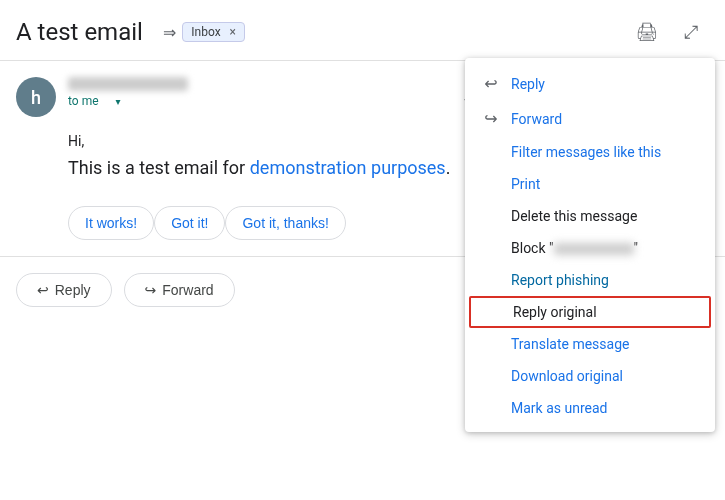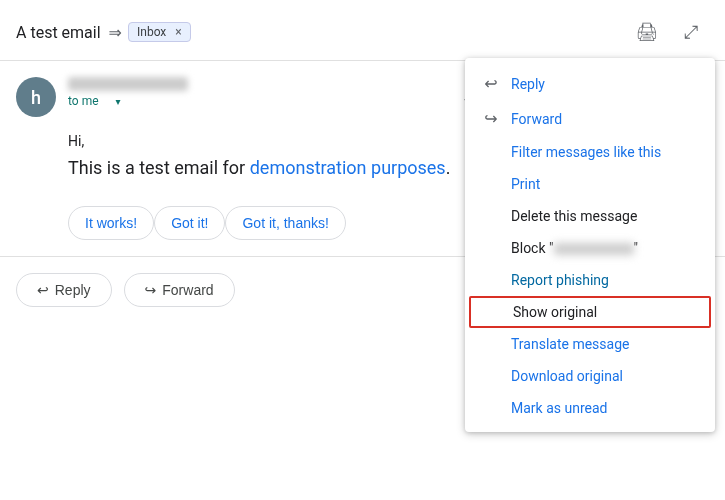--- a/index.html
+++ b/index.html
@@ -13,24 +13,24 @@
     }
 
     
     .email-header {
       display: flex;
       align-items: center;
       padding: 14px 16px 10px 16px;
       border-bottom: 1px solid #e0e0e0;
     }
     .email-subject {
-      font-size: 16px;
+      font-size: 24px;
       color: #202124;
       font-weight: 400;
-      margin-right: 8px;
+      margin-right: 20px;
     }
     .forward-icon-small {
       color: #5f6368;
       font-size: 16px;
       margin-right: 6px;
     }
     .inbox-badge {
       display: flex;
       align-items: center;
       background: #e8f0fe;
@@ -350,21 +350,21 @@
     <div class="menu-item">
       <span class="menu-icon"></span>
       <span class="menu-text">Block "<span style="filter:blur(4px);background:#ccc;border-radius:2px;display:inline-block;width:80px;height:12px;vertical-align:middle;"></span>"</span>
     </div>
     <div class="menu-item">
       <span class="menu-icon"></span>
       <span class="menu-text" style="color: #0369a1;">Report phishing</span>
     </div>
     <div class="menu-item highlighted">
       <span class="menu-icon"></span>
-      <span class="menu-text">Show original</span>
+      <span class="menu-text">Reply original</span>
     </div>
     <div class="menu-item">
       <span class="menu-icon"></span>
       <span class="menu-text" style="color: rgb(26, 115, 232);">Translate message</span>
     </div>
     <div class="menu-item">
       <span class="menu-icon"></span>
       <span class="menu-text" style="color: rgb(26, 115, 232);">Download original</span>
     </div>
     <div class="menu-item">

